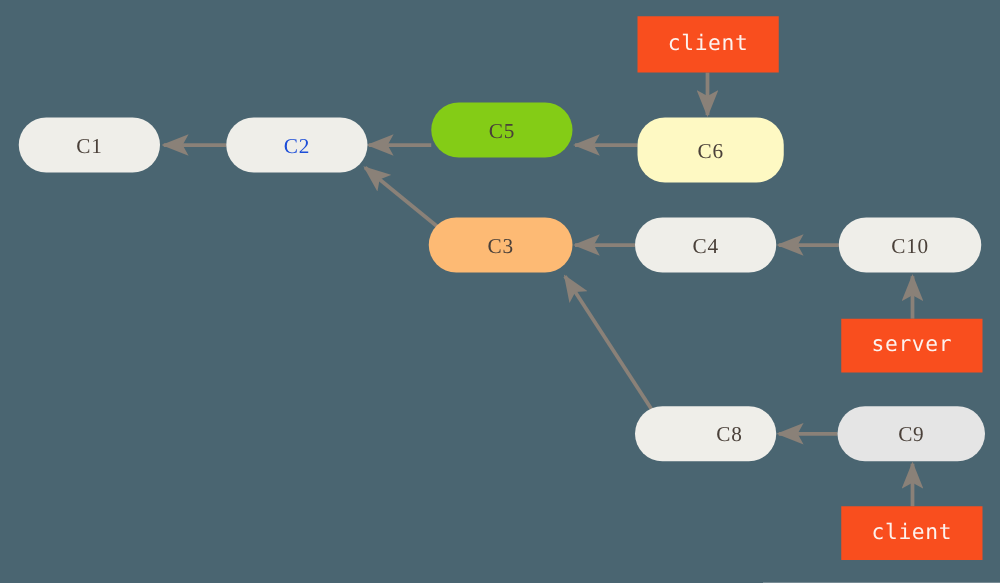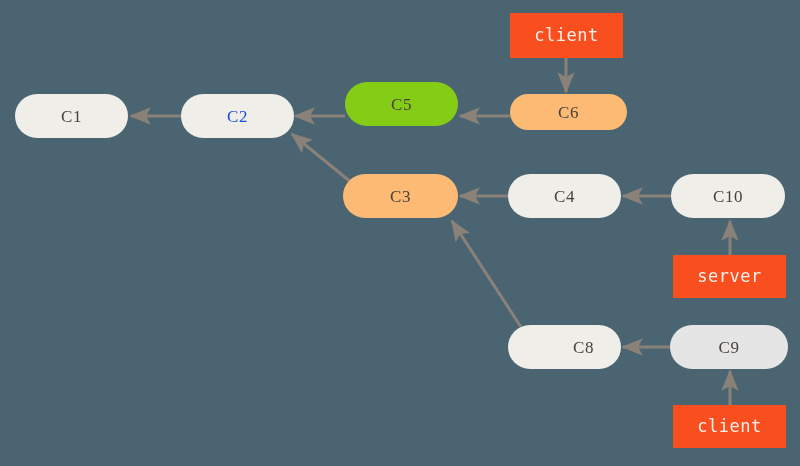--- a/index.html
+++ b/index.html
@@ -92,21 +92,21 @@
   <div id="nodes-layer">
       <div class="commit-node" style="left: 15px; top: 94px; width: 113px; height: 44px; background: rgb(239, 238, 233);">
         <span class="commit-label" style="color: rgb(74, 64, 57);">C1</span>
       </div>
       <div class="commit-node" style="left: 181px; top: 94px; width: 113px; height: 44px; background: rgb(239, 238, 233);">
         <span class="commit-label" style="color: #1d4ed8;">C2</span>
       </div>
       <div class="commit-node" style="left: 345px; top: 82px; width: 113px; height: 44px; background: #84cc16;">
         <span class="commit-label" style="color: rgb(74, 64, 57);">C5</span>
       </div>
-      <div class="commit-node" style="left: 510px; top: 94px; width: 117px; height: 36px; background: #fdba74;">
+      <div class="commit-node" style="left: 510px; top: 94px; width: 117px; height: 52px; background: #fef9c3;">
         <span class="commit-label" style="color: rgb(74, 64, 57);">C6</span>
       </div>
       <div class="commit-node" style="left: 343px; top: 174px; width: 115px; height: 44px; background: #fdba74;">
         <span class="commit-label" style="color: rgb(74, 64, 57);">C3</span>
       </div>
       <div class="commit-node" style="left: 508px; top: 174px; width: 113px; height: 44px; background: rgb(239, 238, 233);">
         <span class="commit-label" style="color: rgb(74, 64, 57);">C4</span>
       </div>
       <div class="commit-node" style="left: 671px; top: 174px; width: 114px; height: 44px; background: rgb(239, 238, 233);">
         <span class="commit-label" style="color: rgb(74, 64, 57);">C10</span>

